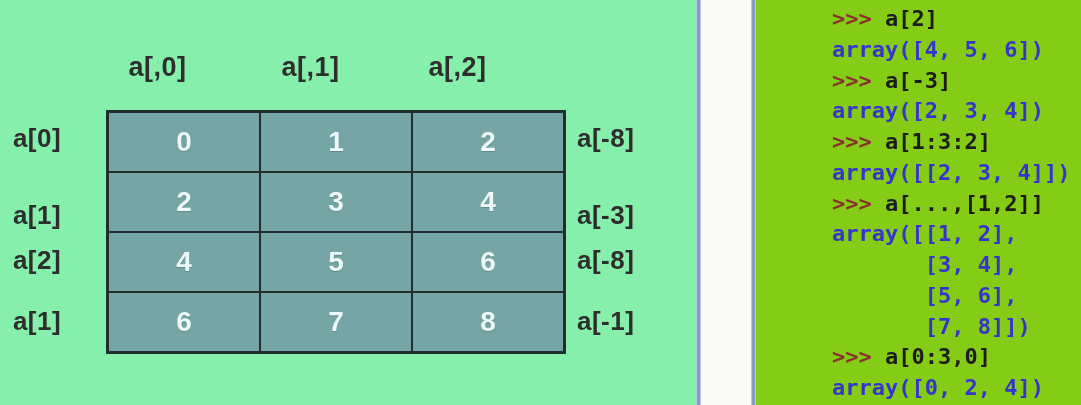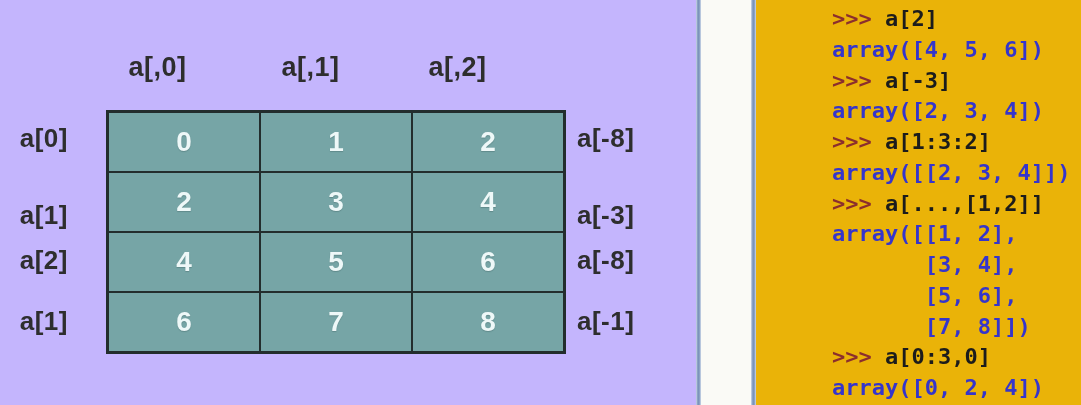--- a/index.html
+++ b/index.html
@@ -1,31 +1,31 @@
 <!DOCTYPE html>
 <html style="--cell-fill: #76a5a6; --cell-border: #232d2d; --cell-text: #eef8f8; --label-text: #2e2e2e; --prompt: #8b2e2e; --input: #1c1c1c; --output: #3535cc;"><head>
 <meta charset="utf-8">
 <style>
   html,body{margin:0;padding:0;background:#e9e9e9;}
   .stage{
     position:relative;width:1081px;height:405px;overflow:hidden;
     background:#ffffff;font-family:"Liberation Sans", sans-serif;
   }
   
-  .diagram-panel{position:absolute;left:0;top:0;width:696px;height:405px;background:#c4b5fd;}
+  .diagram-panel{position:absolute;left:0;top:0;width:696px;height:405px;background:#86efac;}
   .colh{
     position:absolute;top:52px;width:153px;text-align:center;
     font-size:27px;font-weight:600;color:var(--label-text,#2e2e2e);letter-spacing:0.5px;
   }
   .colh0{left:81px}.colh1{left:234px}.colh2{left:381px}
   .rowlab{
     position:absolute;font-size:26px;font-weight:600;color:var(--label-text,#2e2e2e);
     letter-spacing:0.5px;height:34px;line-height:34px;
   }
-  .rl{left:6px;width:62px;text-align:right;}
+  .rl{left:6px;width:62px;text-align:center;}
   .rr{left:577px;width:70px;text-align:left;}
   .rt0{top:121px}.rt1{top:198px}.rt2{top:243px}.rt3{top:304px}
   .matrix{
     position:absolute;left:106px;top:110px;width:460px;height:244px;
     box-sizing:border-box;background:var(--cell-border,#232d2d);
     display:grid;grid-template-columns:repeat(3,1fr);grid-template-rows:repeat(4,1fr);
     gap:2px;padding:3px;
   }
   .cell{
     background:var(--cell-fill,#76a5a6);
@@ -35,21 +35,21 @@
   }
   
   .vline{
     position:absolute;top:0;bottom:0;width:5px;
     background:linear-gradient(90deg,#cfdaea 0%,#8ba2c4 30%,#7b94ba 50%,#8ba2c4 70%,#cfdaea 100%);
   }
   .vline-left{left:696px;}
   .vline-right{left:751px;}
   .gap-strip{position:absolute;top:0;bottom:0;left:701px;width:50px;background:#fafaf6;}
   
-  .console-panel{position:absolute;left:756px;top:0;width:325px;height:405px;background:#eab308;}
+  .console-panel{position:absolute;left:756px;top:0;width:325px;height:405px;background:#84cc16;}
   .console{
     position:absolute;left:76px;top:4px;margin:0;
     font-family:"DejaVu Sans Mono", monospace;
     font-size:22px;line-height:30.77px;font-weight:700;white-space:pre;
   }
   .cline{white-space:pre;}
   .prompt{color:var(--prompt,#8b2e2e);}
   .inp{color:var(--input,#1c1c1c);}
   .out{color:var(--output,#3535cc);}
 </style>

